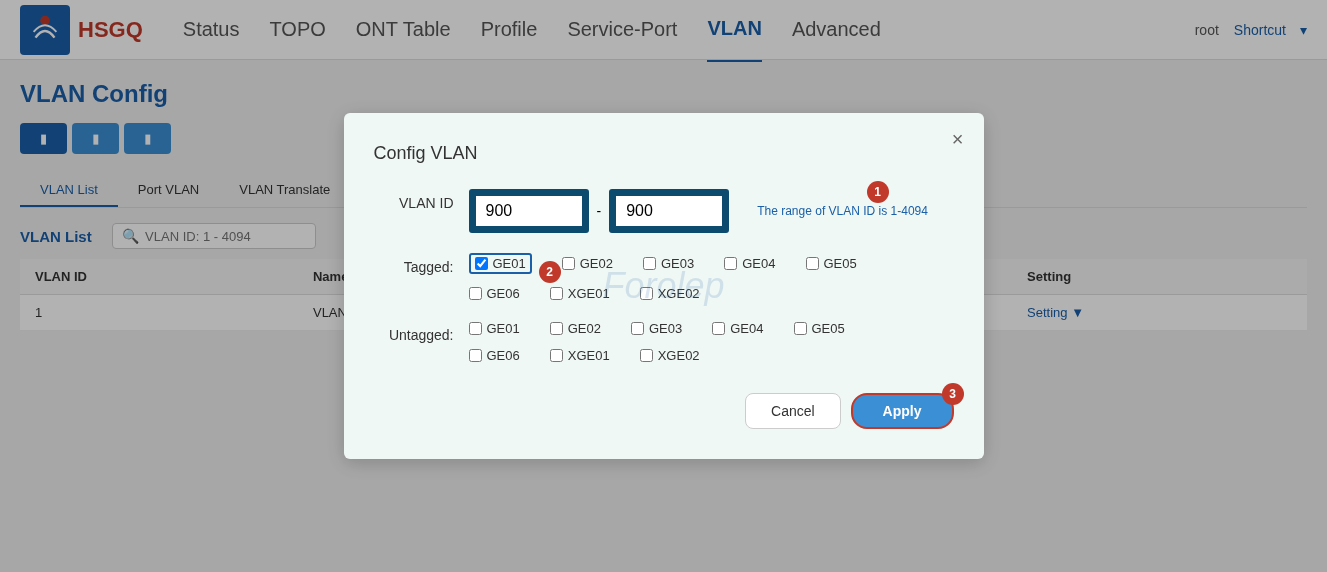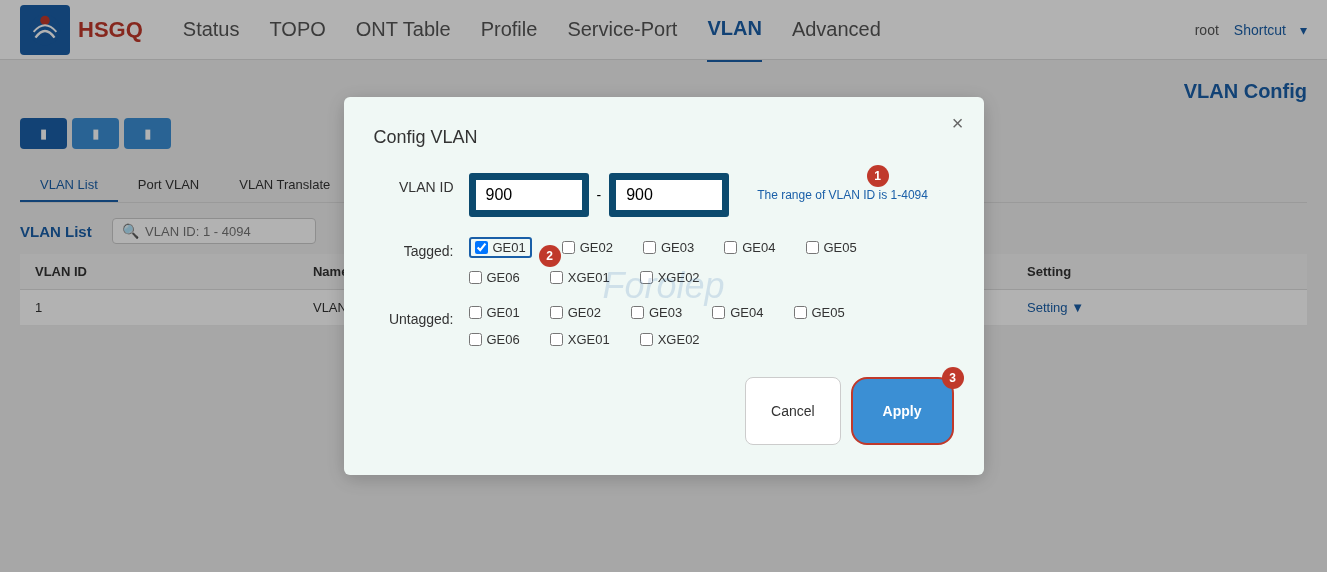--- a/index.html
+++ b/index.html
@@ -58,24 +58,23 @@
     .nav-right .root-link { color: #555; font-size: 14px; }
     .nav-right .shortcut-link { color: #1a5fa8; font-size: 14px; display: flex; align-items: center; gap: 14px; }
 
     
     .page-content {
       padding: 20px;
       position: relative;
     }
     .page-title {
       color: #1a5fa8;
-      font-size: 20px;
+      font-size: 24px;
       font-weight: bold;
       margin-bottom: 15px;
-      text-align: right;
     }
 
     
     .tab-bar {
       display: flex;
       gap: 5px;
       margin-bottom: 20px;
     }
     .tab-btn {
       background: #3b8fd4;
@@ -244,21 +243,21 @@
     .btn-cancel {
       padding: 8px 25px;
       border: 1px solid #ccc;
       background: white;
       border-radius: 8px;
       cursor: pointer;
       font-size: 14px;
       color: #333;
     }
     .btn-apply {
-      padding: 24px 30px;
+      padding: 8px 30px;
       background: #3b8fd4;
       color: white;
       border: 2px solid #c0392b;
       border-radius: 16px;
       cursor: pointer;
       font-size: 14px;
       font-weight: bold;
     }
 
     

